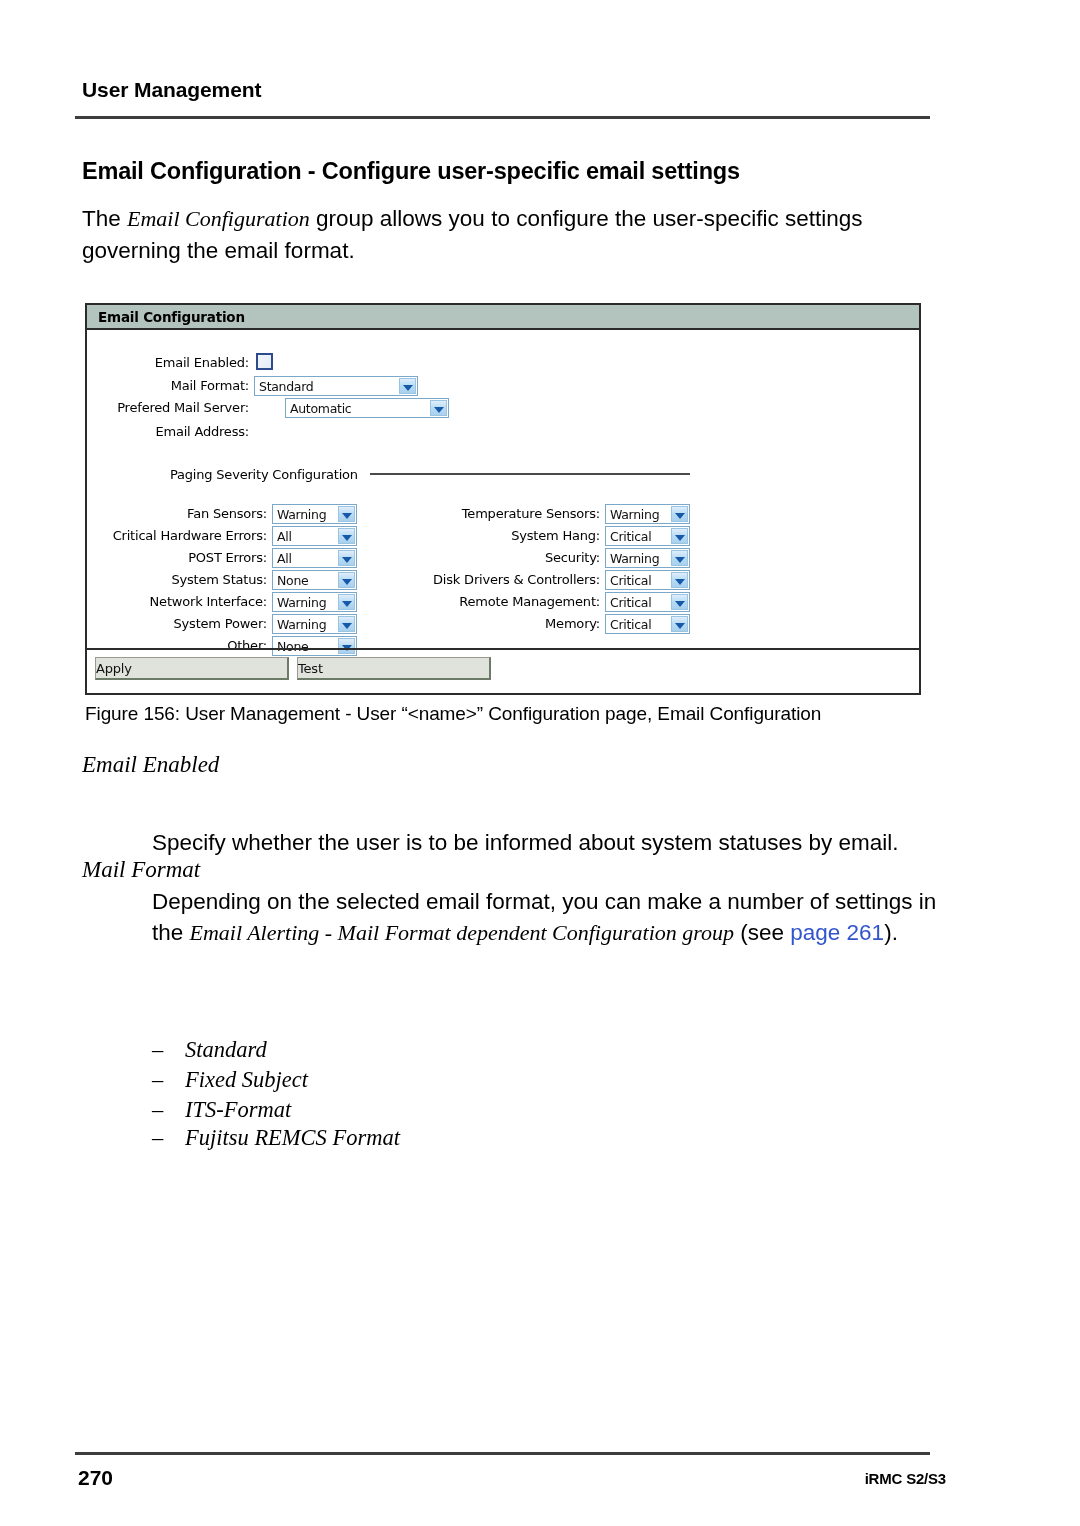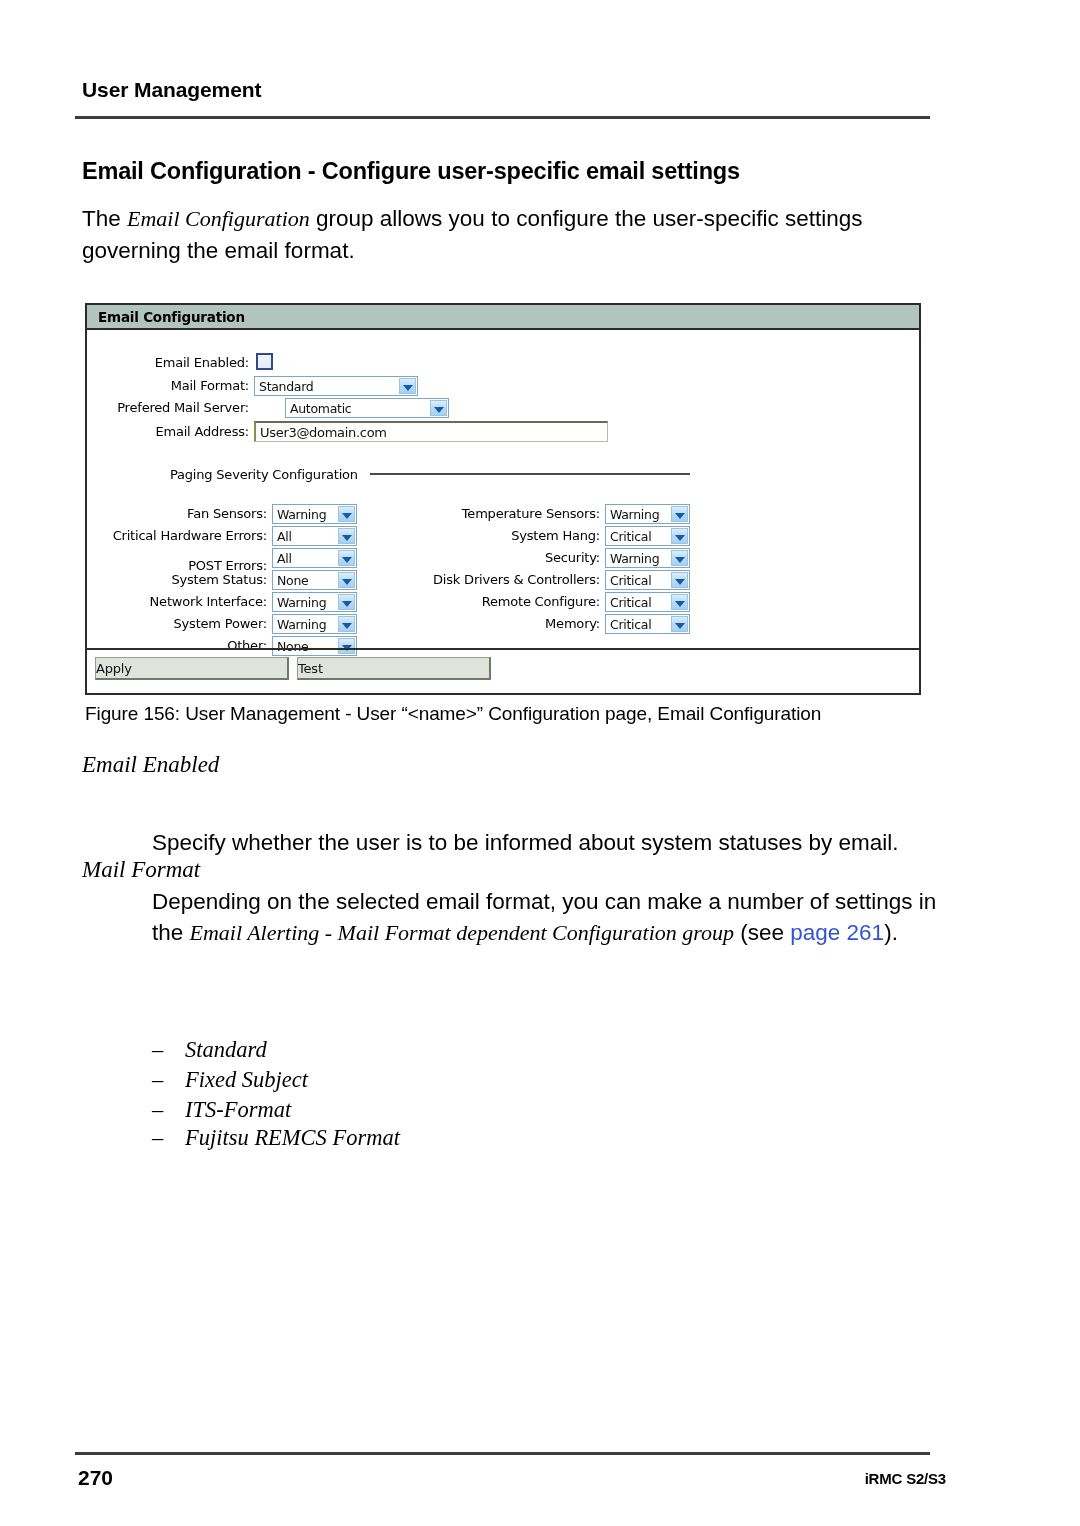--- a/index.html
+++ b/index.html
@@ -341,23 +341,20 @@
       <div class="select" style="left:160px; top:68px; width:164px;margin-left:38px;">
         <span class="sel-text">Automatic</span>
         <span class="sel-btn">
             <i class="chev"></i>
           </span>
       </div>
 
       <div class="lbl-col form-row" style="top:94px;">
         <span class="flabel">Email Address:</span>
       </div>
-      <div class="textinput" style="left:167px; top:91px; width:354px;">
-        <span class="val">User3@domain.com</span>
-      </div>
 
       <div class="fieldset-legend" style="left:83px; top:137px;">Paging Severity Configuration</div>
       <div class="fieldset-line" style="left:283px; top:143px; width:320px;"></div>
       <div class="fieldset-line" style="left:283px; top:143px; width:320px;"></div>
 
       <div>
         <div class="sev-label" style="left:0px; width:180px; top:176px;">Fan Sensors:</div>
         <div class="select" style="left:185px; top:174px; width:85px;">
           <span class="sel-text">Warning</span>
           <span class="sel-btn">
@@ -366,21 +363,21 @@
         </div>
 
         <div class="sev-label" style="left:0px; width:180px; top:198px;">Critical Hardware Errors:</div>
         <div class="select" style="left:185px; top:196px; width:85px;">
           <span class="sel-text">All</span>
           <span class="sel-btn">
               <i class="chev"></i>
             </span>
         </div>
 
-        <div class="sev-label" style="left:0px; width:180px; top:228px;">POST Errors:</div>
+        <div class="sev-label" style="left:0px; width:180px; top:220px;">POST Errors:</div>
         <div class="select" style="left:185px; top:218px; width:85px;">
           <span class="sel-text">All</span>
           <span class="sel-btn">
               <i class="chev"></i>
             </span>
         </div>
 
         <div class="sev-label" style="left:0px; width:180px; top:242px;">System Status:</div>
         <div class="select" style="left:185px; top:240px; width:85px;">
           <span class="sel-text">None</span>
@@ -440,21 +437,21 @@
         </div>
 
         <div class="sev-label" style="left:300px; width:213px; top:242px;">Disk Drivers &amp; Controllers:</div>
         <div class="select" style="left:518px; top:240px; width:85px;">
           <span class="sel-text">Critical</span>
           <span class="sel-btn">
               <i class="chev"></i>
             </span>
         </div>
 
-        <div class="sev-label" style="left:300px; width:213px; top:264px;">Remote Configure:</div>
+        <div class="sev-label" style="left:300px; width:213px; top:264px;">Remote Management:</div>
         <div class="select" style="left:518px; top:262px; width:85px;">
           <span class="sel-text">Critical</span>
           <span class="sel-btn">
               <i class="chev"></i>
             </span>
         </div>
 
         <div class="sev-label" style="left:300px; width:213px; top:286px;">Memory:</div>
         <div class="select" style="left:518px; top:284px; width:85px;">
           <span class="sel-text">Critical</span>

